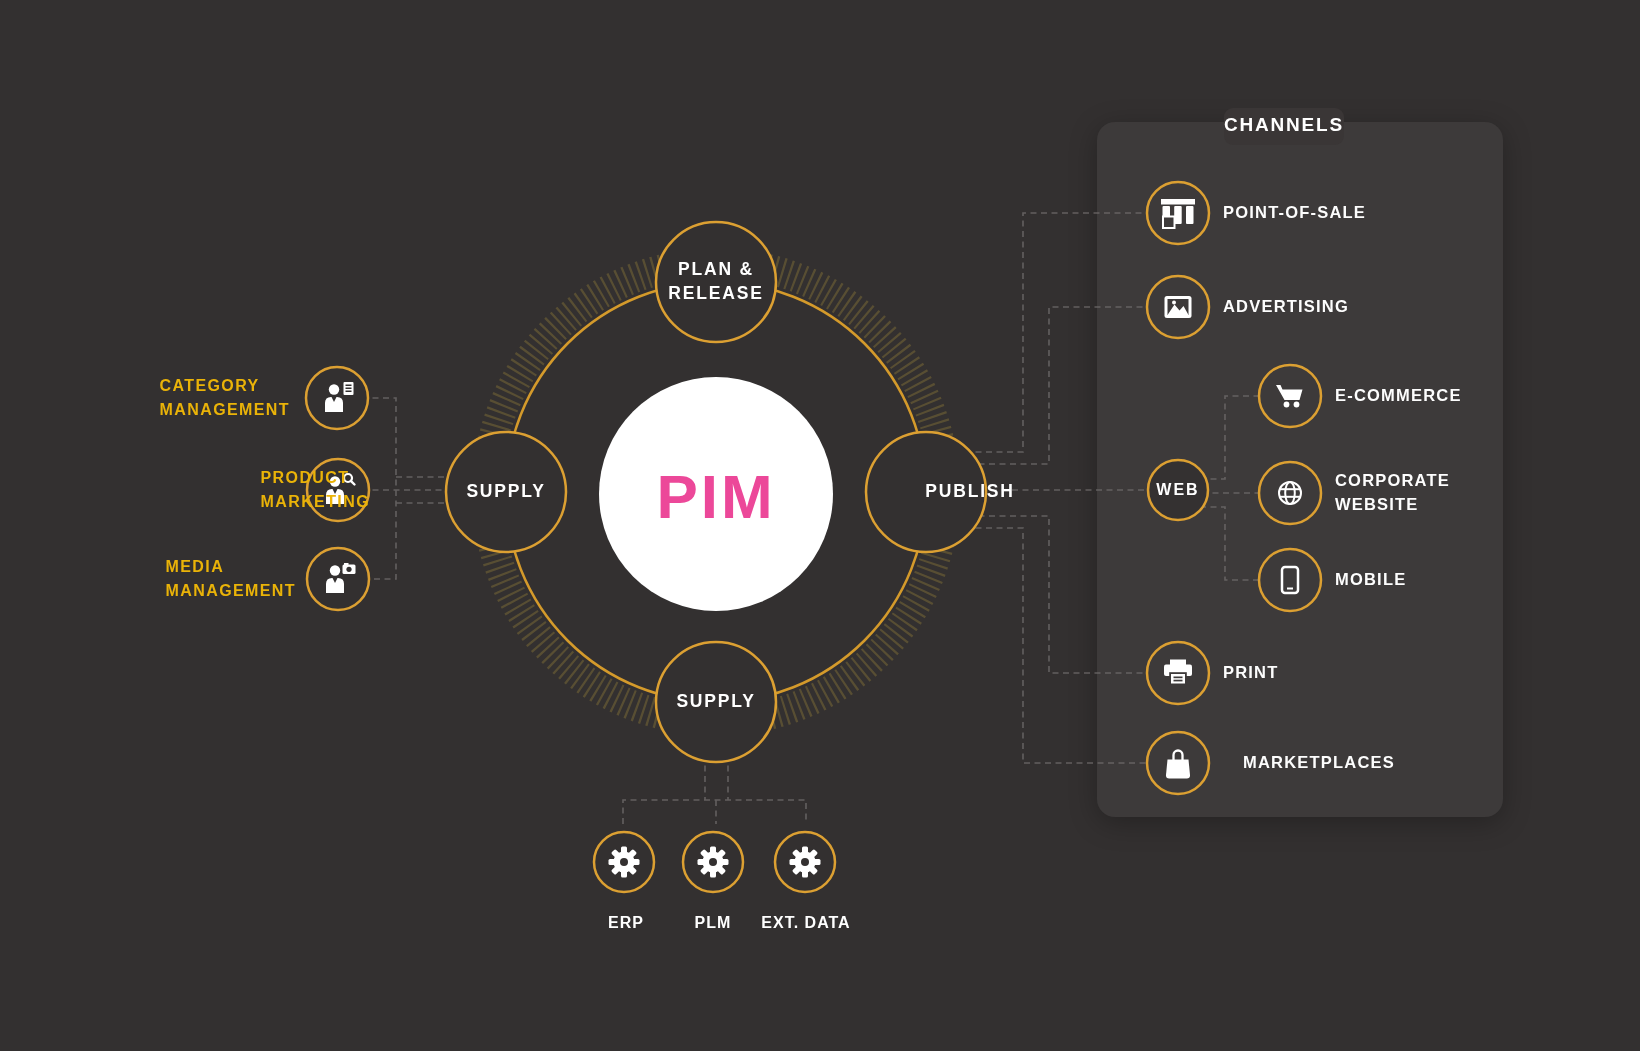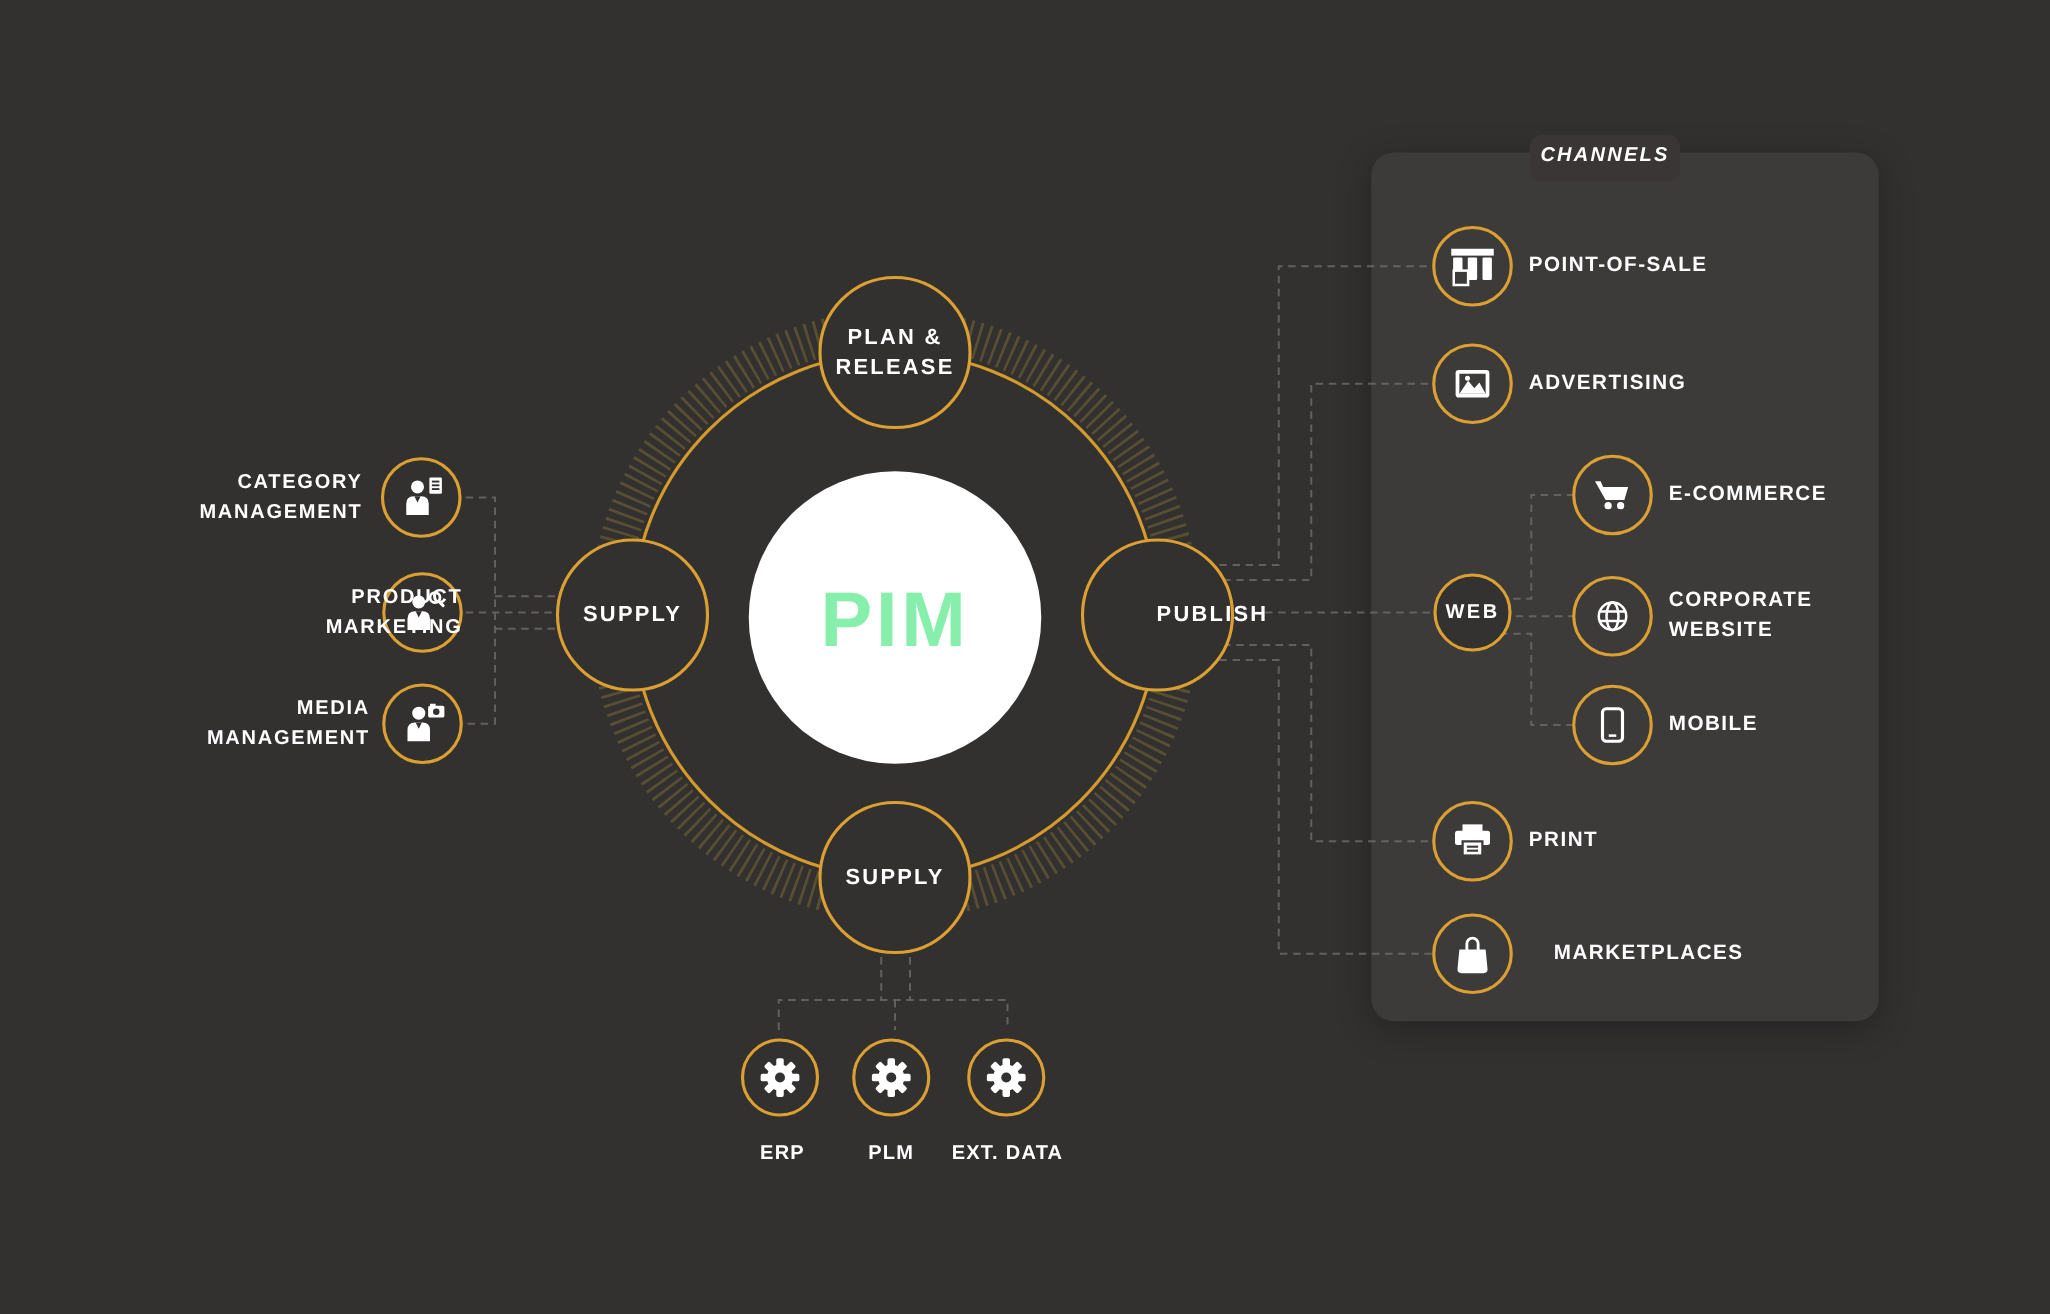--- a/index.html
+++ b/index.html
@@ -13,39 +13,38 @@
     position:absolute;left:1097px;top:122px;width:406px;height:695px;
     background:#3d3a3a;border-radius:18px;
     box-shadow:0 6px 28px rgba(0,0,0,.28);
   }
   .tab{
     position:absolute;left:1224px;top:108px;width:120px;height:37px;
     background:#3a3636;border-radius:9px;
     display:flex;align-items:center;justify-content:center;
   }
   .tab span{
-    color:#ffffff;font-size:16px;font-weight:600;letter-spacing:1.8px;
+    color:#ffffff;font-size:19px;font-weight:600;letter-spacing:1.8px;
     transform:translateY(-2px);
-    font-style:italic;
   }
   svg{position:absolute;left:0;top:0;}
   .txt{position:absolute;color:#ffffff;}
   .center{transform:translate(-50%,-50%);text-align:center;}
   .vcenter{transform:translateY(-50%);}
   .core-label{
-    font-size:62px;font-weight:700;letter-spacing:3px;color:#86efac;
+    font-size:62px;font-weight:700;letter-spacing:3px;color:#ec4899;
   }
   .node-label{
     font-size:17.5px;font-weight:600;letter-spacing:1.8px;line-height:1.35;
     white-space:nowrap;
   }
   .web-label{font-size:16px;font-weight:600;letter-spacing:2px;}
   .side-label{
     font-size:16px;font-weight:600;letter-spacing:1.4px;line-height:1.5;
-    text-align:right;white-space:nowrap;color:#ffffff;
+    text-align:left;white-space:nowrap;color:#eab308;
   }
   .src-label{
     font-size:16px;font-weight:600;letter-spacing:1px;white-space:nowrap;
     text-align:center;transform:translate(-50%,-50%);
   }
   .chan-label{
     font-size:16.5px;font-weight:600;letter-spacing:1.2px;line-height:1.45;
     white-space:nowrap;color:#fdfdfd;
   }
 </style>

